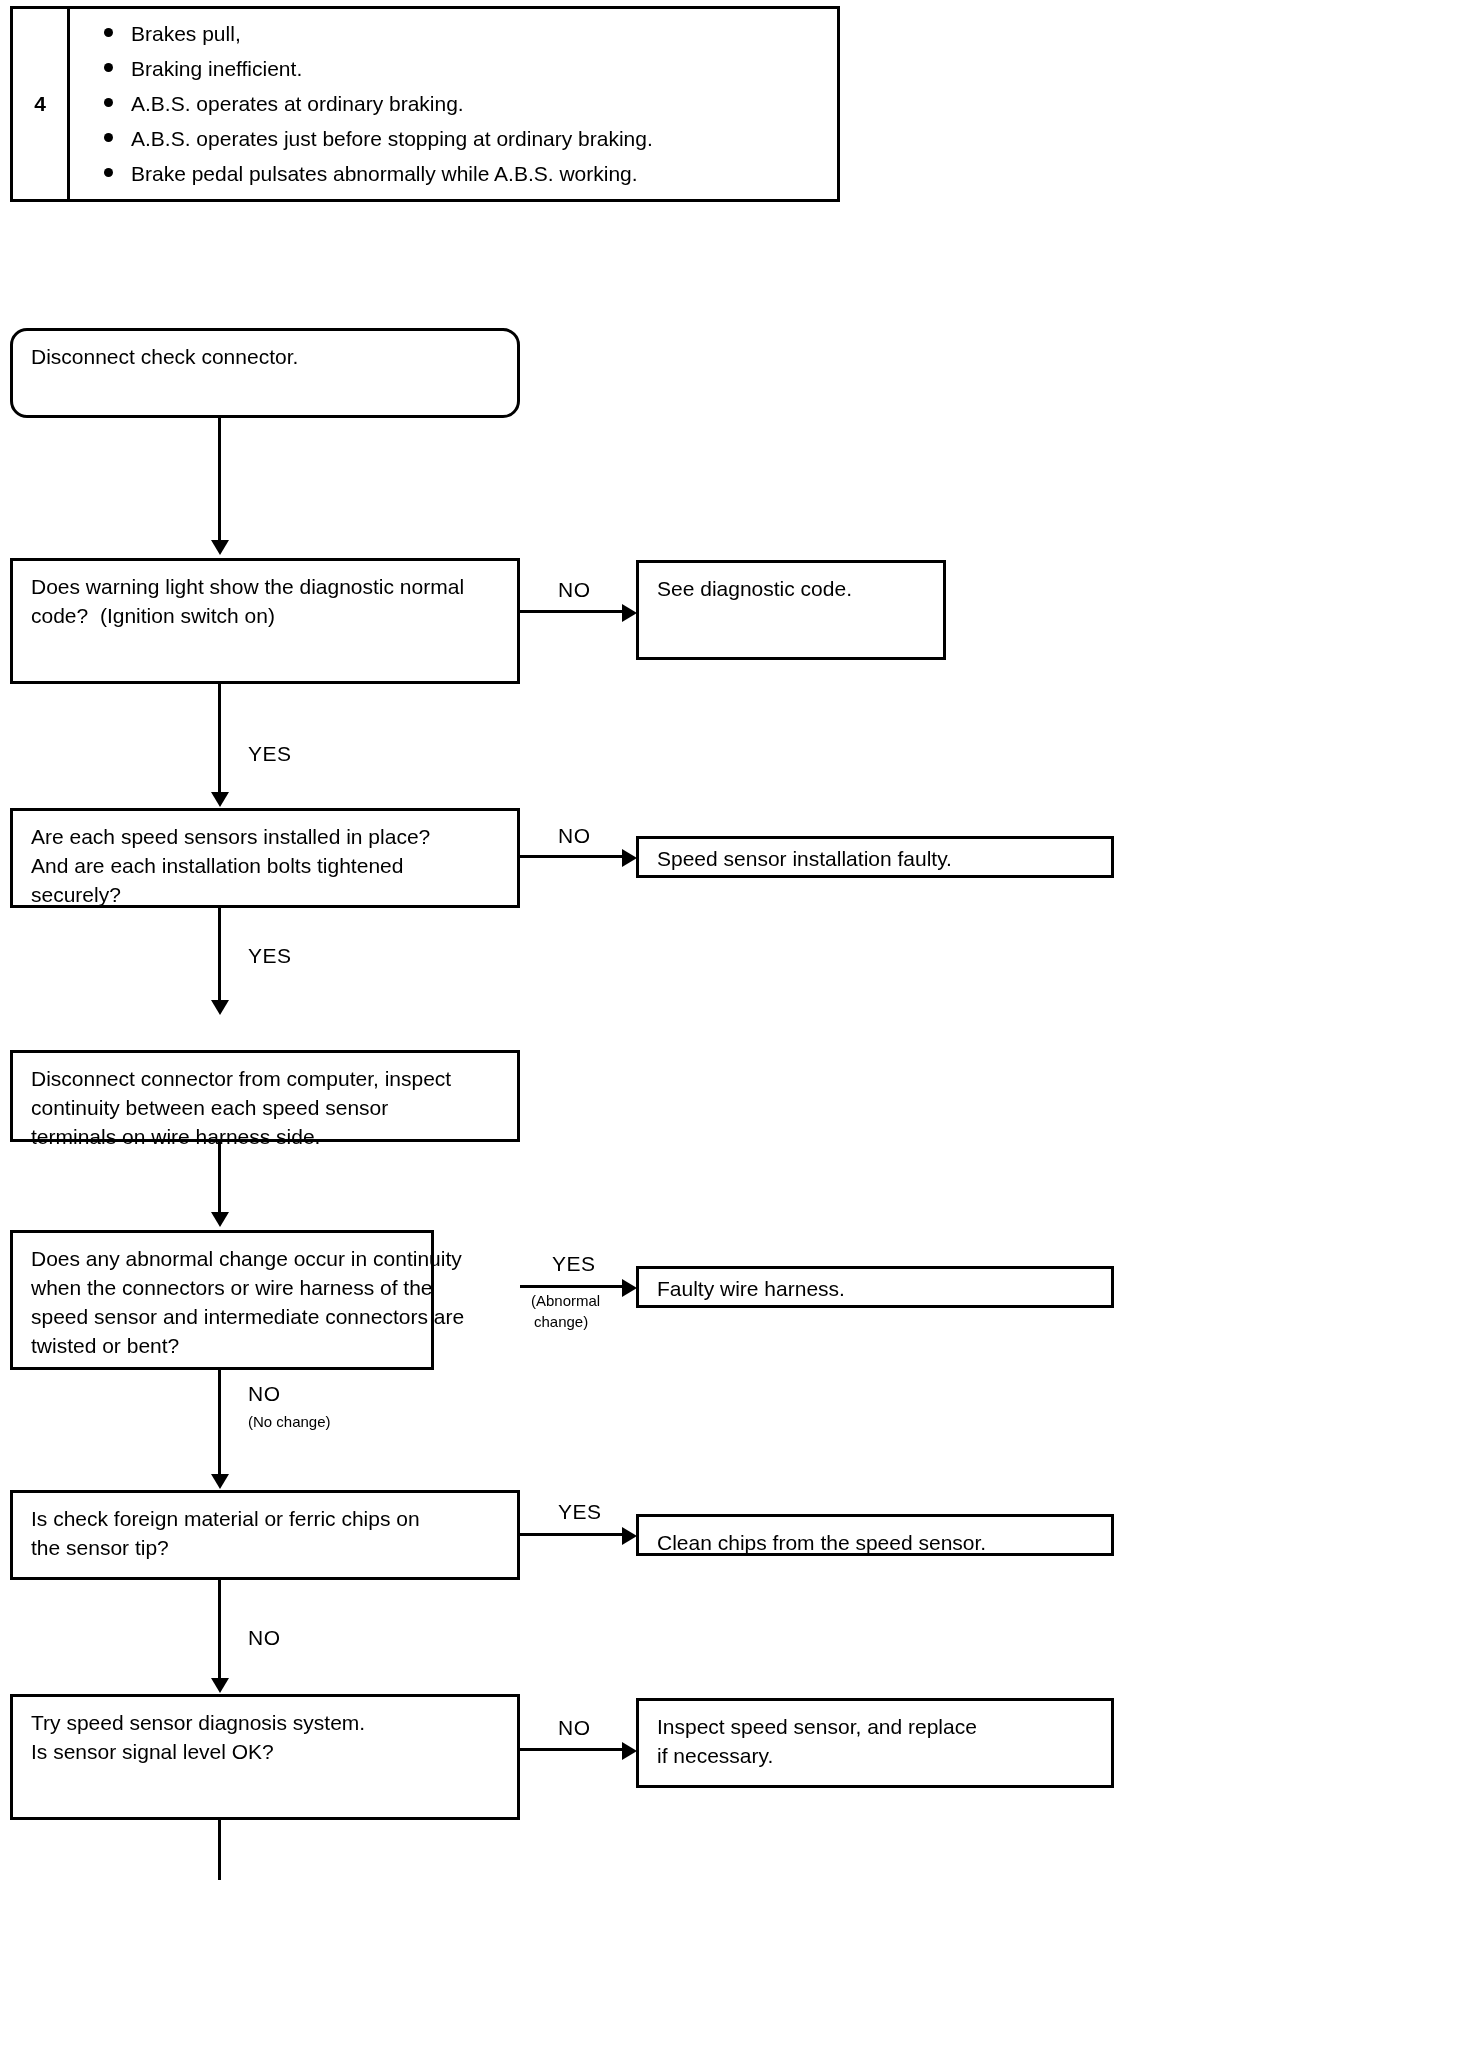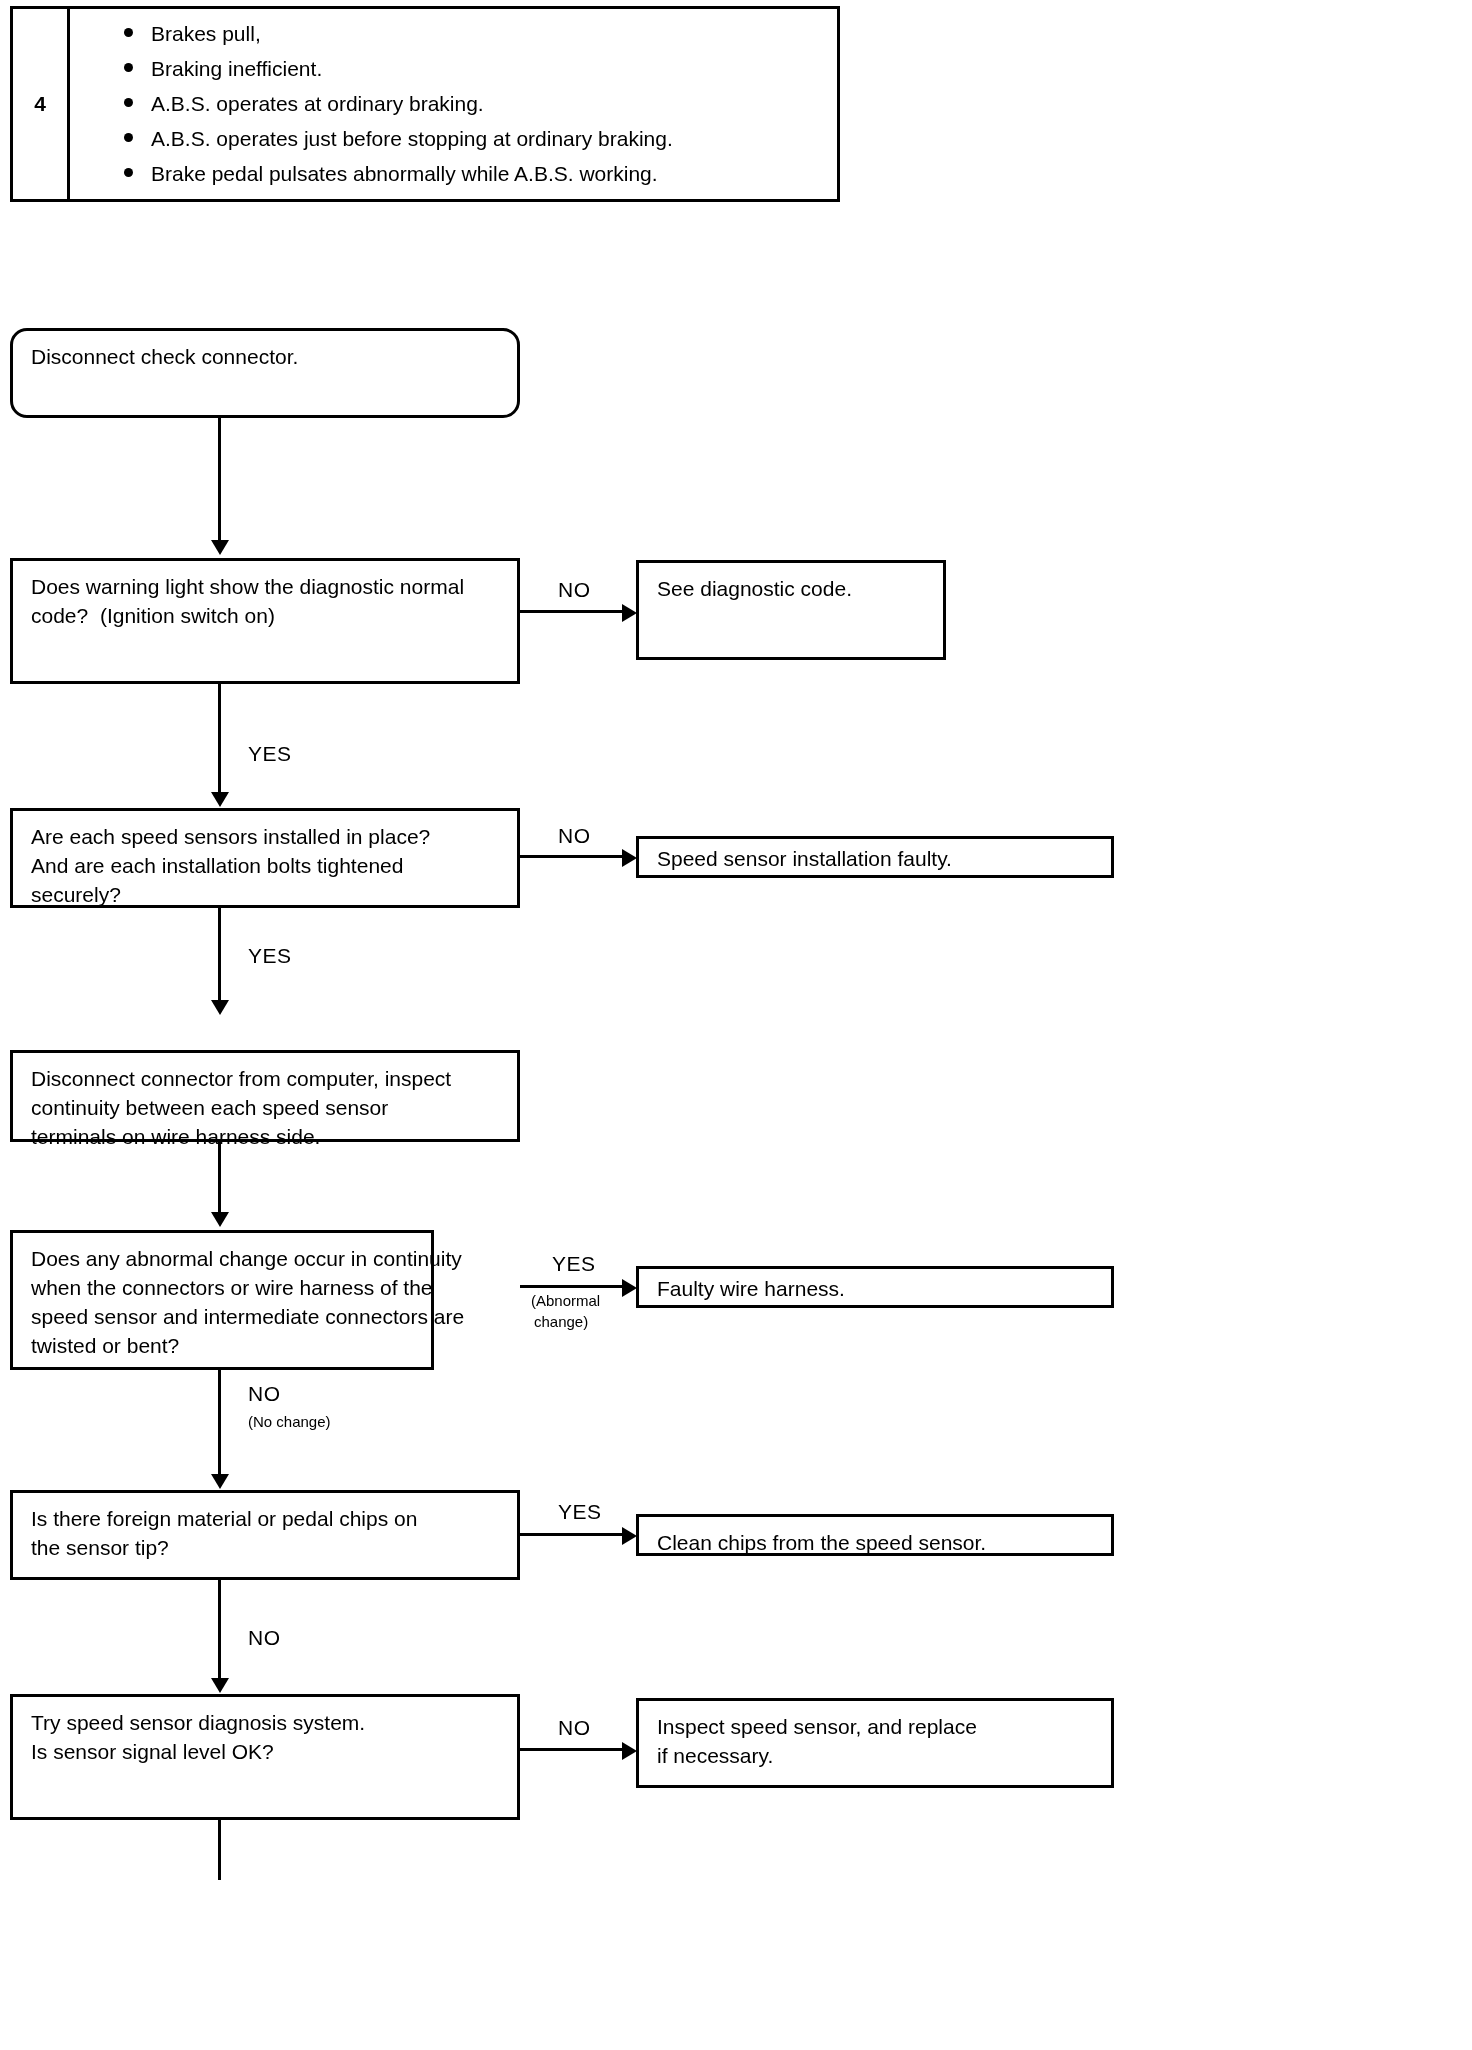--- a/index.html
+++ b/index.html
@@ -33,21 +33,21 @@
     border-right: 3px solid #000;
     display: flex;
     align-items: center;
     justify-content: center;
     font-size: 21px;
     font-weight: bold;
     flex: 0 0 54px;
   }
   #symptom-list-cell {
     flex: 1 1 auto;
-    padding: 14px 0 10px 54px;
+    padding: 14px 0 10px 34px;
   }
   .symptom-item {
     display: flex;
     align-items: baseline;
     margin-bottom: 13px;
     font-size: 21px;
     line-height: 1.05;
   }
   .symptom-item:last-child { margin-bottom: 0; text-align: right; }
   .bullet-icon {
@@ -202,21 +202,21 @@
 <div class="abs fbox" style="left:636px; top:1266px; width:478px; height:42px; padding-top:6px;">
   <div class="line">Faulty wire harness.</div>
 </div>
 
 <div class="abs vline" style="left:218px; top:1370px; height:110px;"></div>
 <div class="abs arrow-down" style="left:211px; top:1474px;"></div>
 <div class="abs branch-label" style="left:248px; top:1382px;">NO</div>
 <div class="abs branch-sub" style="left:248px; top:1413px;">(No change)</div>
 
 <div class="abs fbox" style="left:10px; top:1490px; width:510px; height:90px;">
-  <div class="line">Is there foreign material or pedal chips on</div>
+  <div class="line">Is check foreign material or ferric chips on</div>
   <div class="line">the sensor tip?</div>
 </div>
 
 <div class="abs hline" style="left:520px; top:1533px; width:105px;"></div>
 <div class="abs arrow-right" style="left:622px; top:1527px;"></div>
 <div class="abs branch-label" style="left:558px; top:1500px;">YES</div>
 
 <div class="abs fbox" style="left:636px; top:1514px; width:478px; height:42px; padding-top:12px;">
   <div class="line">Clean chips from the speed sensor.</div>
 </div>

